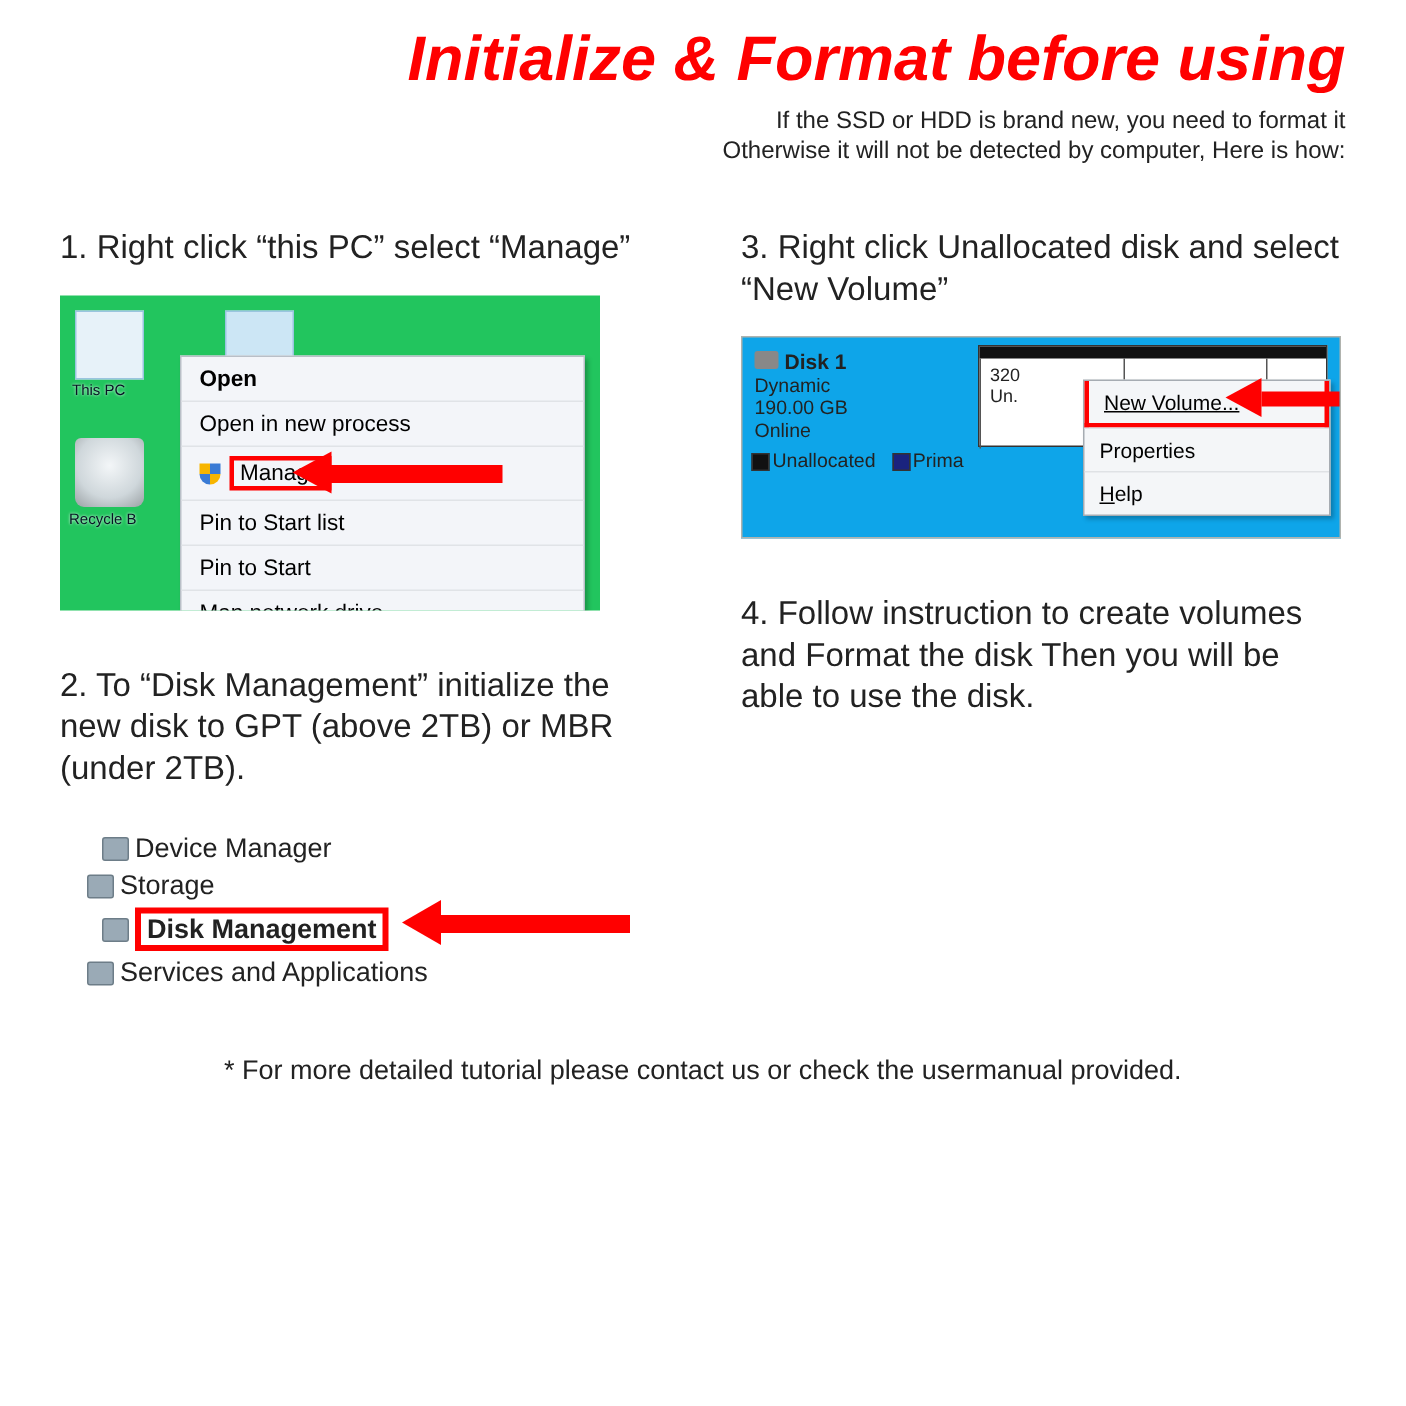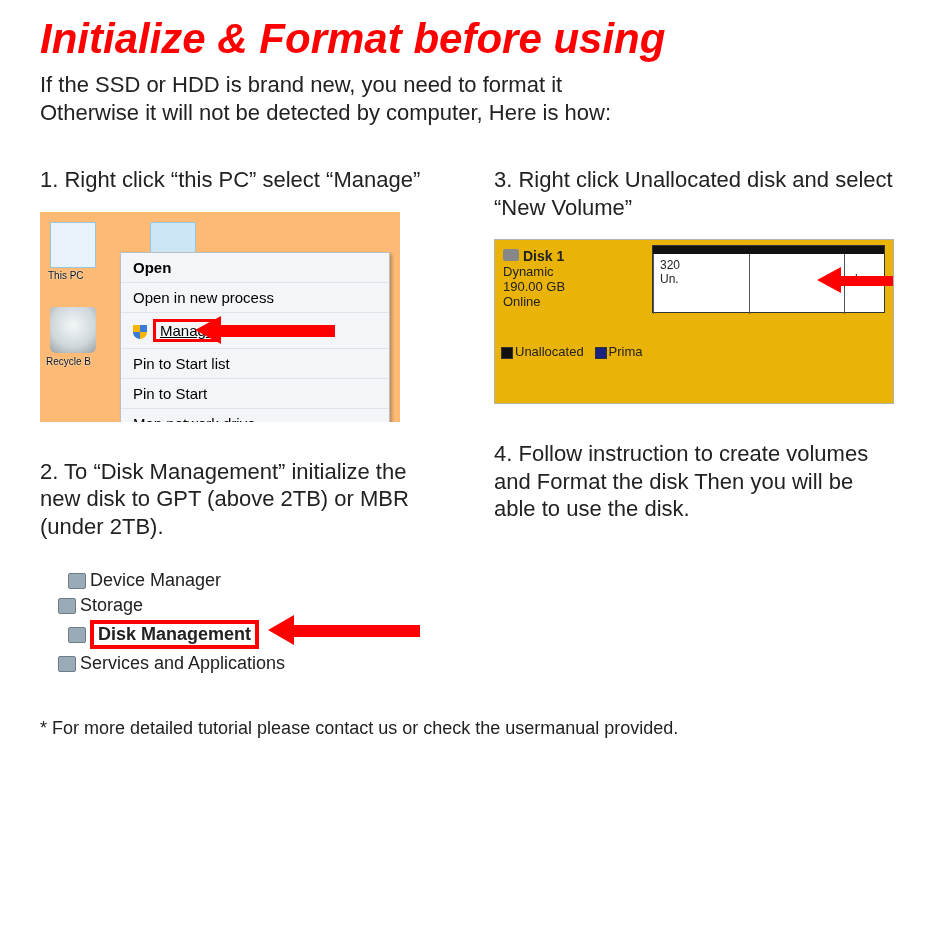--- a/index.html
+++ b/index.html
@@ -10,47 +10,47 @@
     background: #fff;
     color: #000;
     padding: 10px 40px 10px 40px;
     overflow: hidden;
   }
   .title {
     color: #ff0000;
     font-size: 42px;
     font-weight: bold;
     font-style: italic;
-    text-align: left;
+    text-align: right;
     margin-top: 5px;
     margin-bottom: 8px;
   }
   .subtitle {
-    font-size: 22px;
-    text-align: left;
+    font-size: 16px;
+    text-align: right;
     line-height: 1.25;
     margin-bottom: 40px;
     color: #222;
   }
   .steps {
     display: grid;
     grid-template-columns: 1fr 1fr;
     gap: 0 51px;
   }
   .step-text {
     font-size: 22px;
     color: #222;
     line-height: 1.25;
     margin-bottom: 18px;
   }
   
   .shot1 {
     width: 360px;
     height: 210px;
-    background: #fdba74;
+    background: #22c55e;
     position: relative;
     overflow: hidden;
   }
   .shot1 .icon {
     width: 46px; height: 46px;
     background: #e7f2f9;
     border: 1px solid #9ac5df;
     position: absolute;
   }
   .shot1 .icon.pc { left: 10px; top: 10px; }
@@ -81,21 +81,20 @@
   .shot1-menu .item {
     padding: 6px 12px;
     font-size: 15px;
     border-top: 1px solid #e0e3e7;
   }
   .shot1-menu .item:first-child { border-top: none; font-weight: bold; }
   .shot1-menu .manage {
     display: inline-block;
     border: 3px solid #ff0000;
     padding: 0 4px;
-    text-decoration: underline;
   }
   .shot1-menu .shield {
     display: inline-block;
     width: 14px; height: 14px;
     background: conic-gradient(#3a7bd5 0 25%, #f7b500 0 50%, #3a7bd5 0 75%, #f7b500 0);
     border-radius: 0 0 50% 50%;
     margin-right: 6px;
     vertical-align: middle;
   }
   .shot1-arrow {
@@ -115,22 +114,22 @@
     left: 0; top: -2px;
     width: 0; height: 0;
     border-top: 14px solid transparent;
     border-bottom: 14px solid transparent;
     border-right: 26px solid #ff0000;
   }
 
   
   .shot3 {
     width: 400px;
-    height: 165px;
-    background: #eab308;
+    height: 135px;
+    background: #0ea5e9;
     border: 1px solid #b0b3ae;
     position: relative;
     overflow: hidden;
   }
   .shot3 .pane-left {
     position: absolute;
     left: 8px; top: 8px;
     width: 100px;
     font-size: 13px;
     color: #222;
@@ -265,21 +264,21 @@
   .shot2-arrow .head {
     position: absolute;
     left: 0; top: -3px;
     width: 0; height: 0;
     border-top: 15px solid transparent;
     border-bottom: 15px solid transparent;
     border-right: 26px solid #ff0000;
   }
 
   .footnote {
-    text-align: left;
+    text-align: center;
     font-size: 18px;
     margin-top: 40px;
     color: #222;
   }
 
   .sep { height: 36px; }
 </style>
 </head>
 <body>
 
@@ -348,20 +347,25 @@
           <div class="cell"><span>320</span><br><span>Un.</span></div>
           <div class="cell"></div>
           <div class="cell" style="flex:0 0 40px;"><br><span>d pa</span></div>
         </div>
       </div>
       <div class="legend">
         <span class="swatch un"></span><span>Unallocated</span>
         &nbsp;
         <span class="swatch pr"></span><span>Prima</span>
       </div>
+      <div class="shot3-menu">
+        <div class="item nv">New Volume...</div>
+        <div class="item">Properties</div>
+        <div class="item"><span style="text-decoration:underline;">H</span><span>elp</span></div>
+      </div>
       <div class="shot3-arrow">
         <div class="head"></div>
           <div class="shaft"></div>
       </div>
     </div>
 
     <div class="sep"></div>
     <div class="step-text">4. Follow instruction to create volumes and Format the disk Then you will be able to use the disk.</div>
   </div>
 </div>

